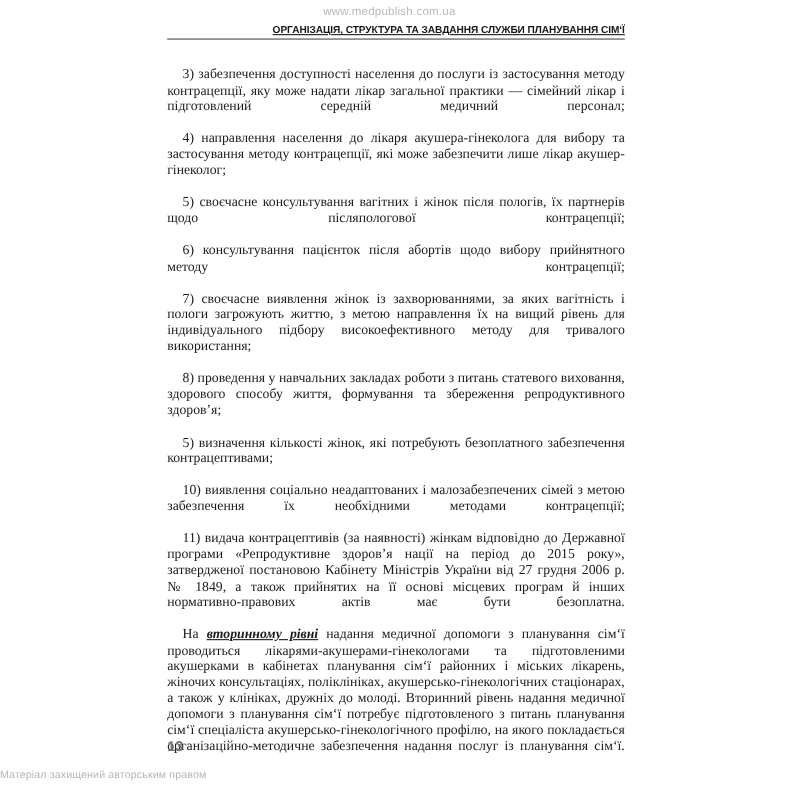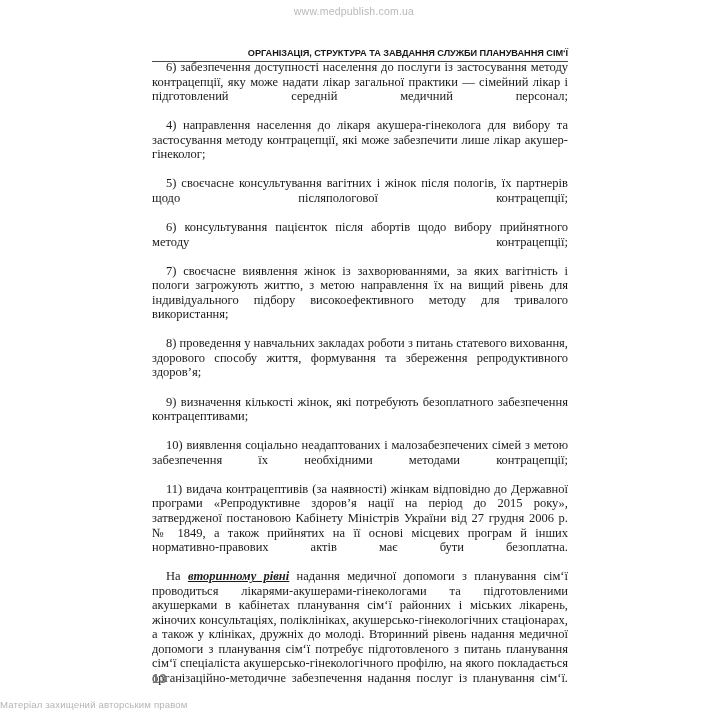--- a/index.html
+++ b/index.html
@@ -31,23 +31,24 @@
     font-family: "Liberation Sans", "DejaVu Sans", sans-serif;
     font-size: 10.5px;
     letter-spacing: 0.2px;
     color: #b9b9b9;
     white-space: nowrap;
   }
 
   
   .running-head {
     position: absolute;
-    top: 48px;
+    top: 22px;
     left: 152px;
     width: 416px;
+    text-decoration: underline;
   }
   .running-head-title {
     text-align: right;
     font-family: "Liberation Sans", "DejaVu Sans", sans-serif;
     font-weight: bold;
     font-size: 9.2px;
     letter-spacing: -0.05px;
     color: #171717;
     white-space: nowrap;
     padding-bottom: 3px;
@@ -124,27 +125,27 @@
 
   <div class="site-watermark">www.medpublish.com.ua</div>
 
   <div class="running-head">
     <div class="running-head-title">ОРГАНІЗАЦІЯ, СТРУКТУРА ТА ЗАВДАННЯ СЛУЖБИ ПЛАНУВАННЯ СІМ‘Ї</div>
     <div class="running-head-rule"></div>
   </div>
 
   <div class="text-column">
 
-    <p class="para-indent">6) забезпечення доступності населення до послуги із застосування методу контрацепції, яку може надати лікар загальної практики — сімейний лікар і підготовлений середній медичний персонал;</p>
+    <p class="para-indent">3) забезпечення доступності населення до послуги із застосування методу контрацепції, яку може надати лікар загальної практики — сімейний лікар і підготовлений середній медичний персонал;</p>
     <p class="para-indent">4) направлення населення до лікаря акушера-гінеколога для вибору та застосування методу контрацепції, які може забезпечити лише лікар акушер-гінеколог;</p>
     <p class="para-indent">5) своєчасне консультування вагітних і жінок після пологів, їх партнерів щодо післяпологової контрацепції;</p>
     <p class="para-indent">6) консультування пацієнток після абортів щодо вибору прийнятного методу контрацепції;</p>
     <p class="para-indent">7) своєчасне виявлення жінок із захворюваннями, за яких вагітність і пологи загрожують життю, з метою направлення їх на вищий рівень для індивідуального підбору високоефективного методу для тривалого використання;</p>
     <p class="para-indent">8) проведення у навчальних закладах роботи з питань статевого виховання, здорового способу життя, формування та збереження репродуктивного здоров’я;</p>
-    <p class="para-indent">9) визначення кількості жінок, які потребують безоплатного забезпечення контрацептивами;</p>
+    <p class="para-indent">5) визначення кількості жінок, які потребують безоплатного забезпечення контрацептивами;</p>
     <p class="para-indent">10) виявлення соціально неадаптованих і малозабезпечених сімей з метою забезпечення їх необхідними методами контрацепції;</p>
     <p class="para-indent">11) видача контрацептивів (за наявності) жінкам відповідно до Державної програми «Репродуктивне здоров’я нації на період до 2015 року», затвердженої постановою Кабінету Міністрів України від 27 грудня 2006 р. № 1849, а також прийнятих на її основі місцевих програм й інших нормативно-правових актів має бути безоплатна.</p>
 
     <p class="para-indent"><span>На </span><span class="emph-bi">вторинному рівні</span><span> надання медичної допомоги з планування сім‘ї проводиться лікарями-акушерами-гінекологами та підготовленими акушерками в кабінетах планування сім‘ї районних і міських лікарень, жіночих консультаціях, поліклініках, акушерсько-гінекологічних стаціонарах, а також у клініках, дружніх до молоді. Вторинний рівень надання медичної допомоги з планування сім‘ї потребує підготовленого з питань планування сім‘ї спеціаліста акушерсько-гінекологічного профілю, на якого покладається організаційно-методичне забезпечення надання послуг із планування сім‘ї.</span></p>
 
   </div>
 
   <div class="folio">13</div>
 
   <div class="copyright-watermark">Матеріал захищений авторським правом</div>

